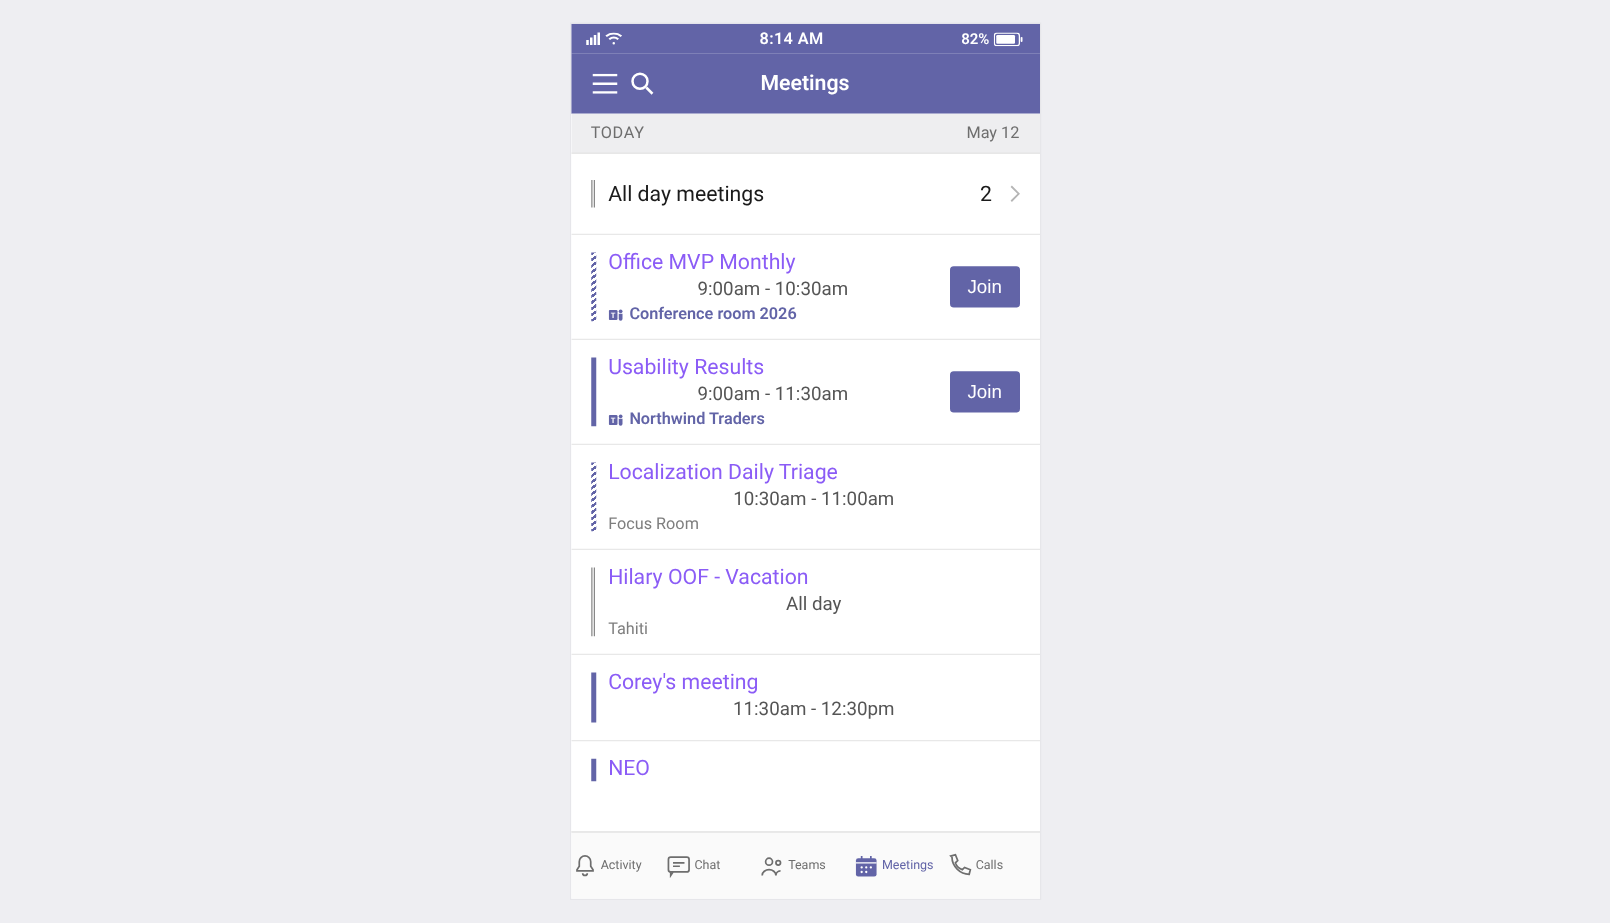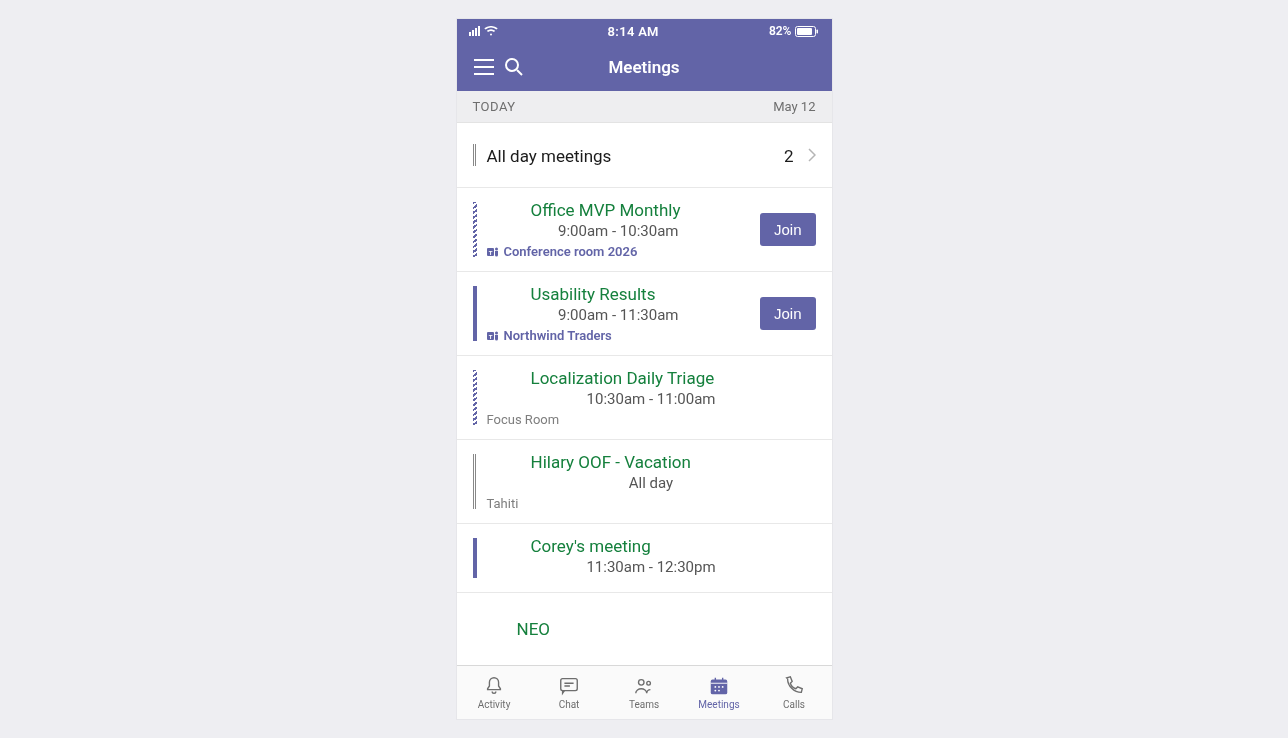--- a/index.html
+++ b/index.html
@@ -132,21 +132,21 @@
   }
   .marker.gray-double {
     width: 4px;
     background: none;
     display: flex;
     gap: 1px;
   }
   .marker.gray-double span { width: 1px; background: #888; height: 100%; }
 
   .meeting-main { flex: 1; }
-  .meeting-title { font-size: 17px; color: #15803d; margin-bottom: 2px; margin-left: 44px; }
+  .meeting-title { font-size: 17px; color: #8b5cf6; margin-bottom: 2px; }
   .meeting-time { font-size: 15px; color: #555; margin-bottom: 4px; text-align: center; }
   .meeting-location { font-size: 13px; color: #7e7e7e; }
   .meeting-location.teams {
     color: #6264a7;
     font-weight: 600;
     display: flex; align-items: center; gap: 5px;
   }
   .teams-icon {
     width: 12px; height: 12px;
     display: inline-block;
@@ -167,23 +167,23 @@
   
   .tab-bar {
     height: 54px;
     border-top: 1px solid #d8d8d8;
     background: #fafafa;
     display: flex;
   }
   .tab {
     flex: 1;
     display: flex;
-    flex-direction: column;
-    align-items: center;
-    justify-content: center;
+    flex-direction: row;
+    align-items: center;
+    justify-content: flex-start;
     gap: 2px;
     cursor: pointer;
     color: #6e6e6e;
   }
   .tab.active { color: #6264a7; }
   .tab-label { font-size: 10px; }
   .tab svg { width: 22px; height: 22px; }
 
   
   .signal-bars { display:flex; align-items:flex-end; gap:1px; height:10px; }
@@ -325,21 +325,21 @@
     </div>
 
     <div class="meeting-row">
       <div class="marker solid"></div>
       <div class="meeting-main">
         <div class="meeting-title">Corey's meeting</div>
         <div class="meeting-time">11:30am - 12:30pm</div>
       </div>
     </div>
 
-    <div class="meeting-row" style="border-bottom:none;flex-direction:column;">
+    <div class="meeting-row" style="border-bottom:none;">
       <div class="marker solid"></div>
       <div class="meeting-main">
         <div class="meeting-title">NEO</div>
       </div>
     </div>
 
   </div>
 
   <div class="tab-bar">
     <div class="tab">

